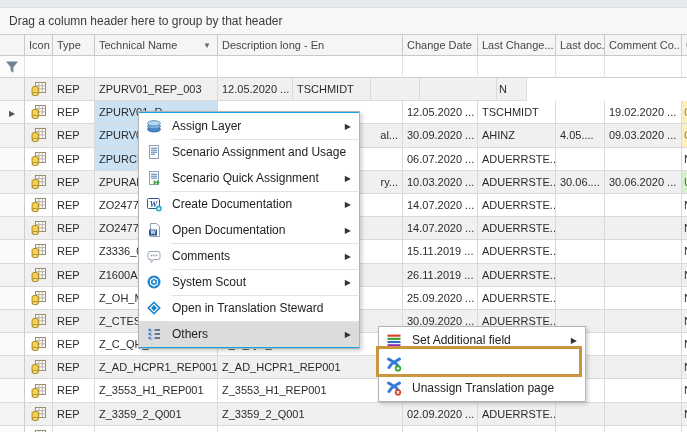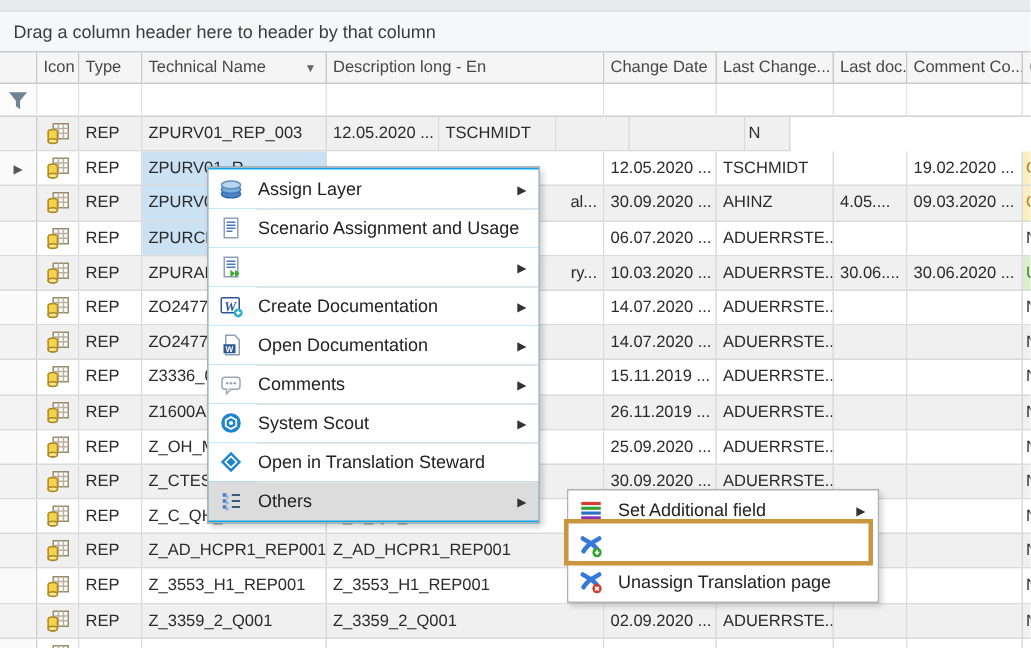--- a/index.html
+++ b/index.html
@@ -48,21 +48,21 @@
   .submenu .menu-item{height:24px;}
   .hbox{position:absolute;left:376px;top:346px;width:206px;height:31px;box-sizing:border-box;
        border:3px solid #C9963F;z-index:20;pointer-events:none;}
 </style>
 </head>
 <body>
 
 <div class="stage">
   <div class="top-strip"></div>
   <div class="group-panel">
-    <span>Drag a column header here to header by that column</span>
+    <span>Drag a column header here to group by that header</span>
   </div>
   <div class="header-row" id="header-row">
       <div class="hcell" style="width: 25px;"><span></span></div>
       <div class="hcell" style="width: 28px;"><span>Icon</span></div>
       <div class="hcell" style="width: 42px;"><span>Type</span></div>
       <div class="hcell" style="width: 123px;"><span>Technical Name</span><span class="sort">▼</span></div>
       <div class="hcell" style="width: 185px;"><span>Description long - En</span></div>
       <div class="hcell" style="width: 75px;"><span>Change Date</span></div>
       <div class="hcell" style="width: 78px;"><span>Last Change...</span></div>
       <div class="hcell" style="width: 49px;"><span>Last doc.</span></div>
@@ -462,20 +462,21 @@
         <span class="mlabel">Scenario Assignment and Usage</span>
       </div>
       <div class="menu-item">
         <span class="svg-icon">
           <svg viewBox="0 0 16 16">
             <rect x="3.5" y="1.5" width="9" height="13" fill="#fff" stroke="#8fa0b4"></rect>
             <path d="M5 4.2h6M5 6.2h6M5 8.2h6" stroke="#4a7ab5" stroke-width="1"></path>
             <path d="M7.6 9.8l3.1 2.6-3.1 2.6zM10.7 9.8l3.1 2.6-3.1 2.6z" fill="#3aa832"></path>
           </svg>
         </span>
+        <span class="mlabel">Scenario Quick Assignment</span>
         <span class="marrow">▶</span>
       </div>
       <div class="menu-item group-start">
         <span class="svg-icon">
           <svg viewBox="0 0 16 16">
             <rect x="1.5" y="2.5" width="12" height="10" rx="1" fill="#fff" stroke="#2b5797"></rect>
             <text x="7.5" y="11" font-size="9" font-weight="bold" font-style="italic" fill="#2b5797" text-anchor="middle" font-family="Liberation Serif,serif">W</text>
             <circle cx="12.8" cy="12.6" r="3" fill="#28b2c9"></circle>
             <path d="M11.4 12.6h2.8M12.8 11.2V14" stroke="#fff" stroke-width="1.1"></path>
           </svg>

